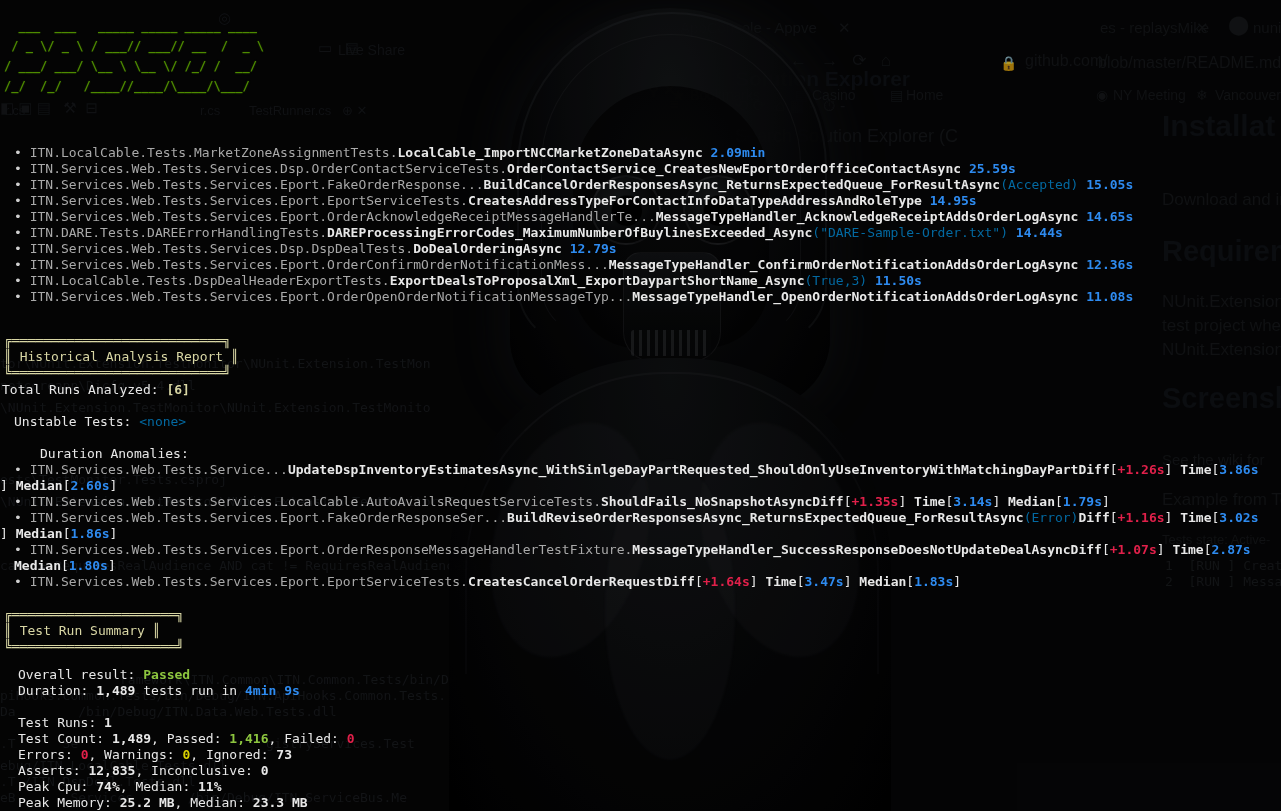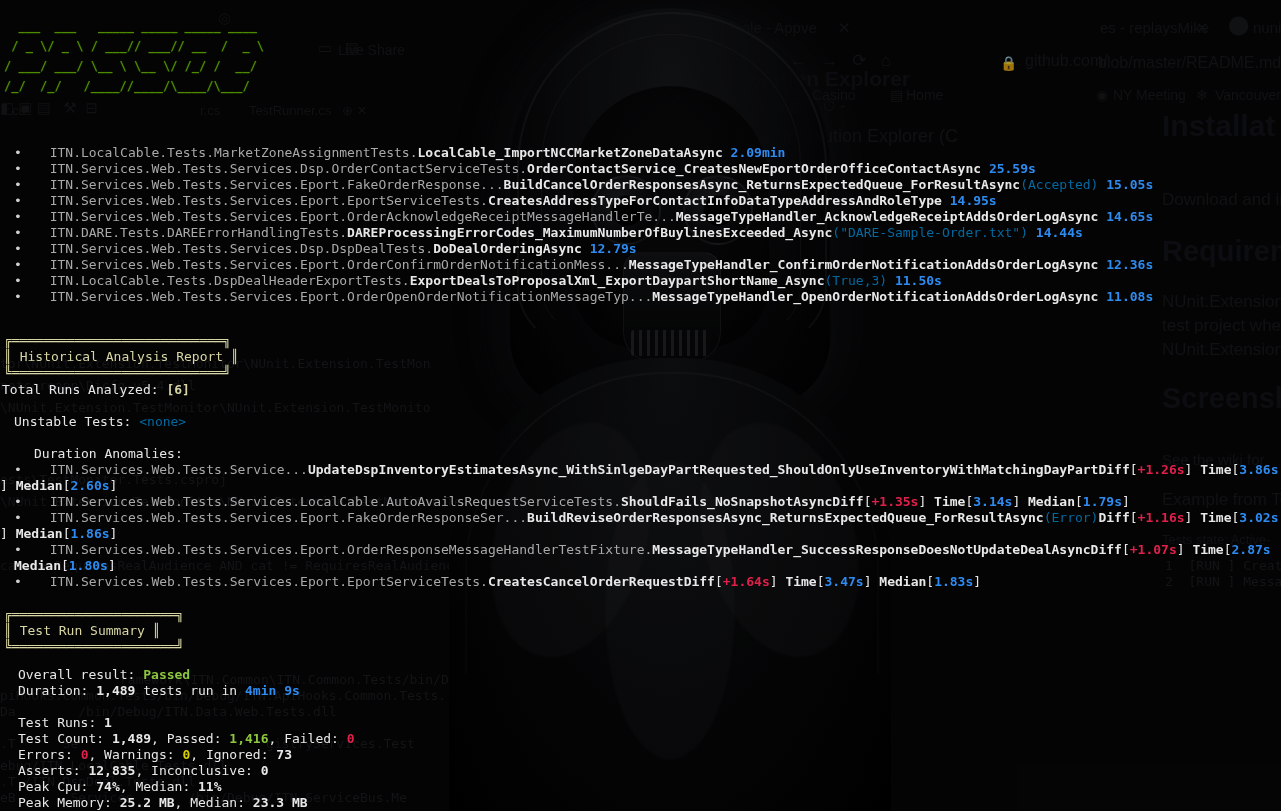--- a/index.html
+++ b/index.html
@@ -125,21 +125,21 @@
 
   
   .boxhead{
     position:absolute;color:#d8d6a4;white-space:pre;
     font-family:"DejaVu Sans Mono","Liberation Mono",monospace;
     font-size:13px;line-height:16px;
   }
   .boxhead .bd{color:#d8d6a4;}
 
   
-  .c-dim   {color:#a9a9a9;margin-left:20px;}
+  .c-dim   {color:#a9a9a9;}
   .c-bold  {color:#e8e8e8;font-weight:700;}
   .c-blue  {color:#2e8bf0;font-weight:700;margin-top:44px;}
   .c-red   {color:#e0204a;font-weight:700;}
   .c-green {color:#8dc63f;font-weight:700;}
   .c-yellow{color:#d8d000;font-weight:700;}
   .c-tan   {color:#d8d6a4;font-weight:700;}
   .c-white {color:#e8e8e8;}
   .c-gray  {color:#0369a1;}
   .bullet  {color:#cfcfcf;}
 </style>
@@ -248,21 +248,21 @@
 
   
   <div class="boxhead" id="box-hist" style="left:4px;top:333px;"><span class="bd">╔═══════════════════════════╗</span>
 <span class="bd">║</span> <span>Historical Analysis Report</span> <span class="bd">║</span>
 <span class="bd">╚═══════════════════════════╝</span></div>
 
   <div class="row" style="left:2px;top:382px;"><span class="c-white">Total Runs Analyzed:</span><span class="c-white"> </span><span class="c-tan">[6]</span></div>
 
   <div class="row" style="left:14px;top:414px;"><span class="c-white">Unstable Tests:</span><span class="c-white"> </span><span class="c-gray">&lt;none&gt;</span></div>
 
-  <div class="row" style="left:14px;top:446px;padding-left:20px;"><span class="c-white">Duration Anomalies:</span></div>
+  <div class="row" style="left:20px;top:446px;padding-left:20px;"><span class="c-white">Duration Anomalies:</span></div>
 
   <div id="anomaly-list"><div class="row" style="left: 14px; top: 462px;"><span class="bullet">• </span><span class="c-dim">ITN.Services.Web.Tests.Service...</span><span class="c-bold">UpdateDspInventoryEstimatesAsync_WithSinlgeDayPartRequested_ShouldOnlyUseInventoryWithMatchingDayPart</span><span class="c-bold">Diff</span><span class="c-white">[</span><span class="c-red">+1.26s</span><span class="c-white">] </span><span class="c-bold">Time</span><span class="c-white">[</span><span class="c-blue">3.86s</span></div><div class="row" style="left: 0px; top: 478px;"><span class="c-white">] </span><span class="c-bold">Median</span><span class="c-white">[</span><span class="c-blue">2.60s</span><span class="c-white">]</span></div><div class="row" style="left: 14px; top: 494px;"><span class="bullet">• </span><span class="c-dim">ITN.Services.Web.Tests.Services.LocalCable.AutoAvailsRequestServiceTests.</span><span class="c-bold">ShouldFails_NoSnapshotAsync</span><span class="c-bold">Diff</span><span class="c-white">[</span><span class="c-red">+1.35s</span><span class="c-white">] </span><span class="c-bold">Time</span><span class="c-white">[</span><span class="c-blue">3.14s</span><span class="c-white">] </span><span class="c-bold">Median</span><span class="c-white">[</span><span class="c-blue">1.79s</span><span class="c-white">]</span></div><div class="row" style="left: 14px; top: 510px;"><span class="bullet">• </span><span class="c-dim">ITN.Services.Web.Tests.Services.Eport.FakeOrderResponseSer...</span><span class="c-bold">BuildReviseOrderResponsesAsync_ReturnsExpectedQueue_ForResultAsync</span><span class="c-gray">(Error)</span><span class="c-bold">Diff</span><span class="c-white">[</span><span class="c-red">+1.16s</span><span class="c-white">] </span><span class="c-bold">Time</span><span class="c-white">[</span><span class="c-blue">3.02s</span></div><div class="row" style="left: 0px; top: 526px;"><span class="c-white">] </span><span class="c-bold">Median</span><span class="c-white">[</span><span class="c-blue">1.86s</span><span class="c-white">]</span></div><div class="row" style="left: 14px; top: 542px;"><span class="bullet">• </span><span class="c-dim">ITN.Services.Web.Tests.Services.Eport.OrderResponseMessageHandlerTestFixture.</span><span class="c-bold">MessageTypeHandler_SuccessResponseDoesNotUpdateDealAsync</span><span class="c-bold">Diff</span><span class="c-white">[</span><span class="c-red">+1.07s</span><span class="c-white">] </span><span class="c-bold">Time</span><span class="c-white">[</span><span class="c-blue">2.87s</span></div><div class="row" style="left: 14px; top: 558px;"><span class="c-white"></span><span class="c-bold">Median</span><span class="c-white">[</span><span class="c-blue">1.80s</span><span class="c-white">]</span></div><div class="row" style="left: 14px; top: 574px;"><span class="bullet">• </span><span class="c-dim">ITN.Services.Web.Tests.Services.Eport.EportServiceTests.</span><span class="c-bold">CreatesCancelOrderRequest</span><span class="c-bold">Diff</span><span class="c-white">[</span><span class="c-red">+1.64s</span><span class="c-white">] </span><span class="c-bold">Time</span><span class="c-white">[</span><span class="c-blue">3.47s</span><span class="c-white">] </span><span class="c-bold">Median</span><span class="c-white">[</span><span class="c-blue">1.83s</span><span class="c-white">]</span></div></div>
 
   
   <div class="boxhead" id="box-summary" style="left:4px;top:607px;"><span class="bd">╔═════════════════════╗</span>
 <span class="bd">║</span> <span>Test Run Summary</span> <span class="bd">║</span>
 <span class="bd">╚═════════════════════╝</span></div>
 
   <div class="row" style="left:18px;top:667px;"><span class="c-white">Overall result:</span><span class="c-white"> </span><span class="c-green">Passed</span></div>
 

